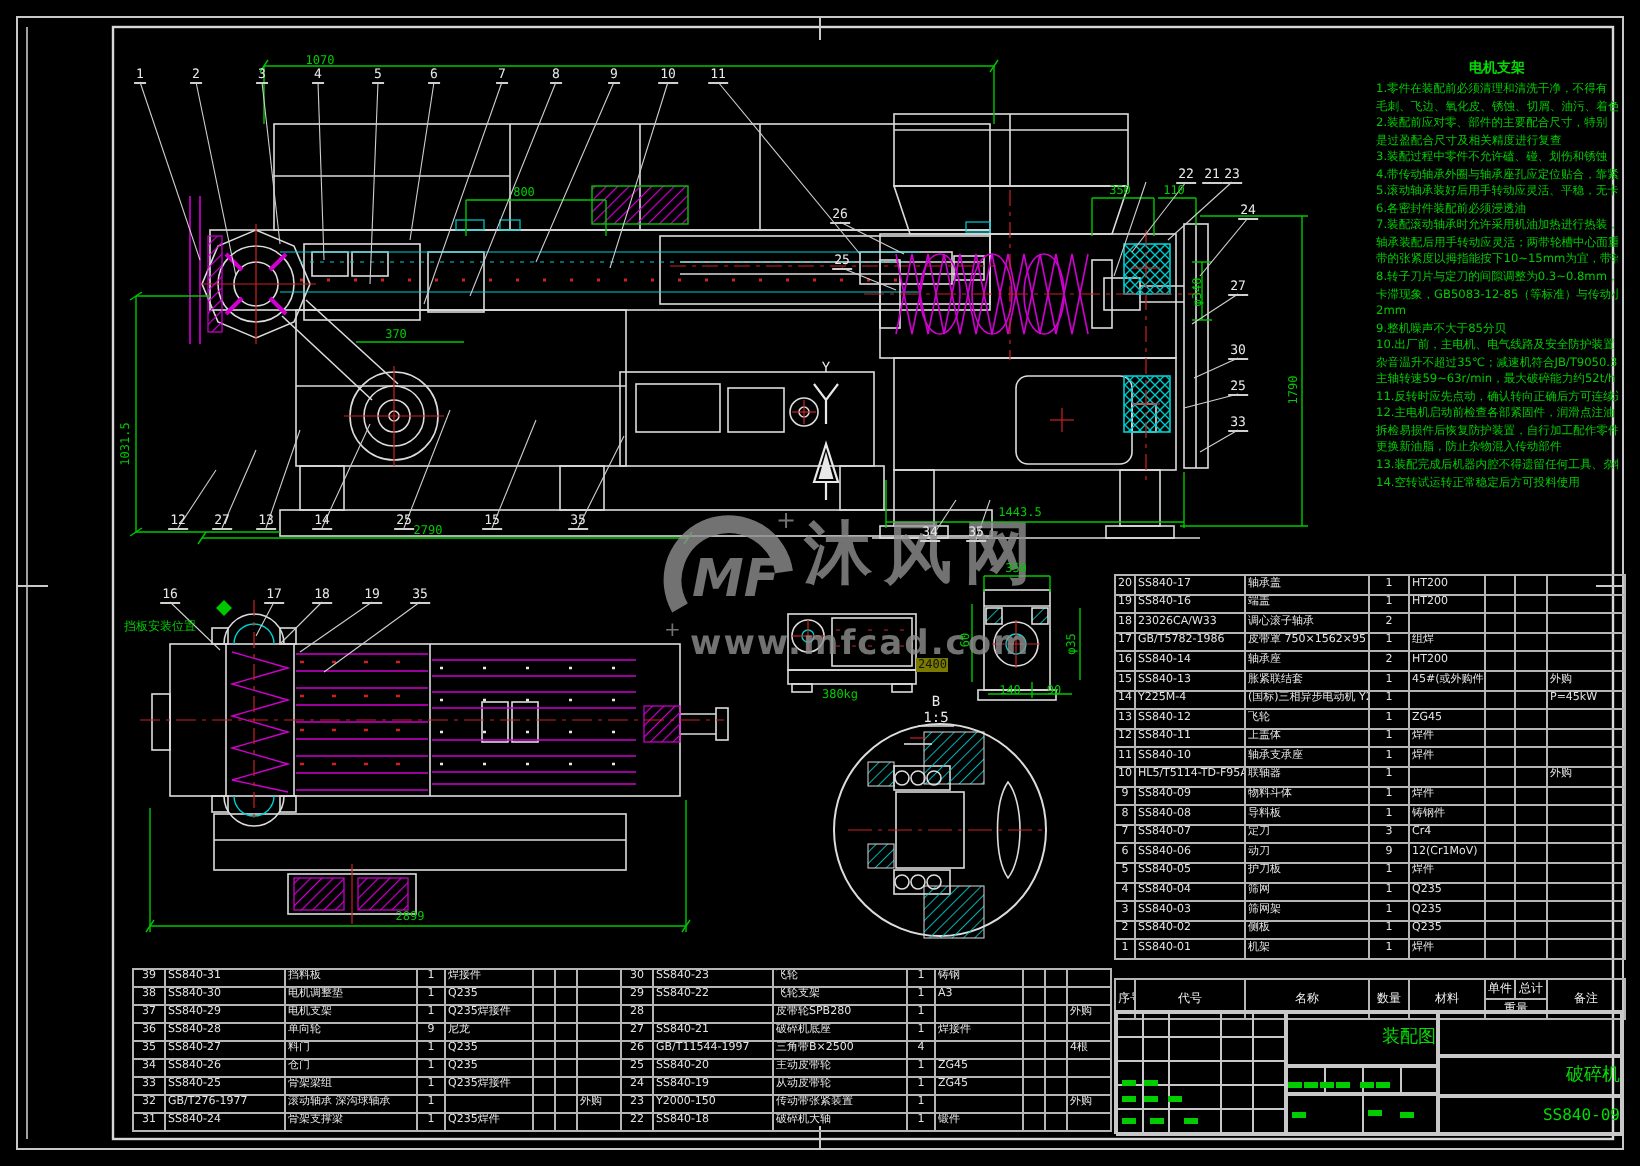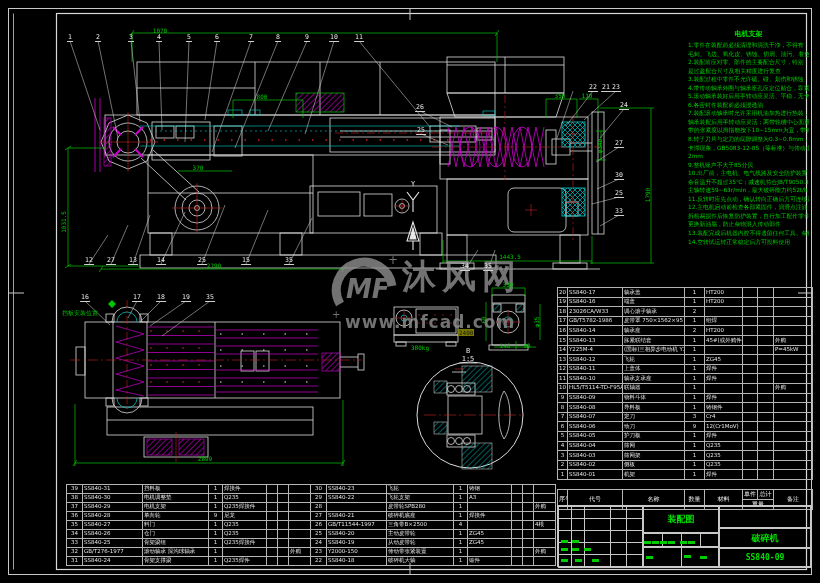--- a/index.html
+++ b/index.html
@@ -18,21 +18,21 @@
   #notes .nt{color:#00dd00;font:7px "DejaVu Sans",sans-serif;font-weight:bold;text-align:center;margin-bottom:2px;}
   #notes .nl{color:#00cc00;font:5.8px/8.55px "DejaVu Sans",sans-serif;white-space:nowrap;overflow:hidden;}
   table.bom{position:absolute;border-collapse:collapse;table-layout:fixed;}
   table.bom td{border:1px solid #b5b5b5;color:#e4e4e4;font:5.5px/1 "DejaVu Sans",sans-serif;
       padding:0 1px;overflow:hidden;white-space:nowrap;height:8px;}
   #bomRight td{height:8.6px;}
   td.c{text-align:center;}
   #hdrTable td{color:#f0f0f0;font:6px "DejaVu Sans",sans-serif;text-align:center;}
   #titleblock{position:absolute;left:557px;top:505px;width:255px;height:62px;border:1px solid #c8c8c8;box-sizing:border-box;}
   .tbcell{position:absolute;border:1px solid #c8c8c8;box-sizing:border-box;}
-  .tbgreen{color:#00dd00;text-align:center;font-family:"DejaVu Sans",sans-serif;font-weight:bold;}
+  .tbgreen{color:#00dd00;text-align:right;font-family:"DejaVu Sans",sans-serif;}
   .gmark{position:absolute;background:#00cc00;width:7px;height:3px;}
   #wm{position:absolute;left:330px;top:252px;width:260px;height:72px;opacity:.8;pointer-events:none;}
   #wm .brand{position:absolute;left:72px;top:2px;color:#8f8f8f;font:bold 34px "DejaVu Sans",sans-serif;letter-spacing:6px;}
   #wm .url{position:absolute;left:15px;top:44px;color:#8f8f8f;font:bold 17px "DejaVu Sans",sans-serif;letter-spacing:1px;margin-top:16px;}
 </style>
 </head>
 <body>
 
 <div id="sheet">
 

